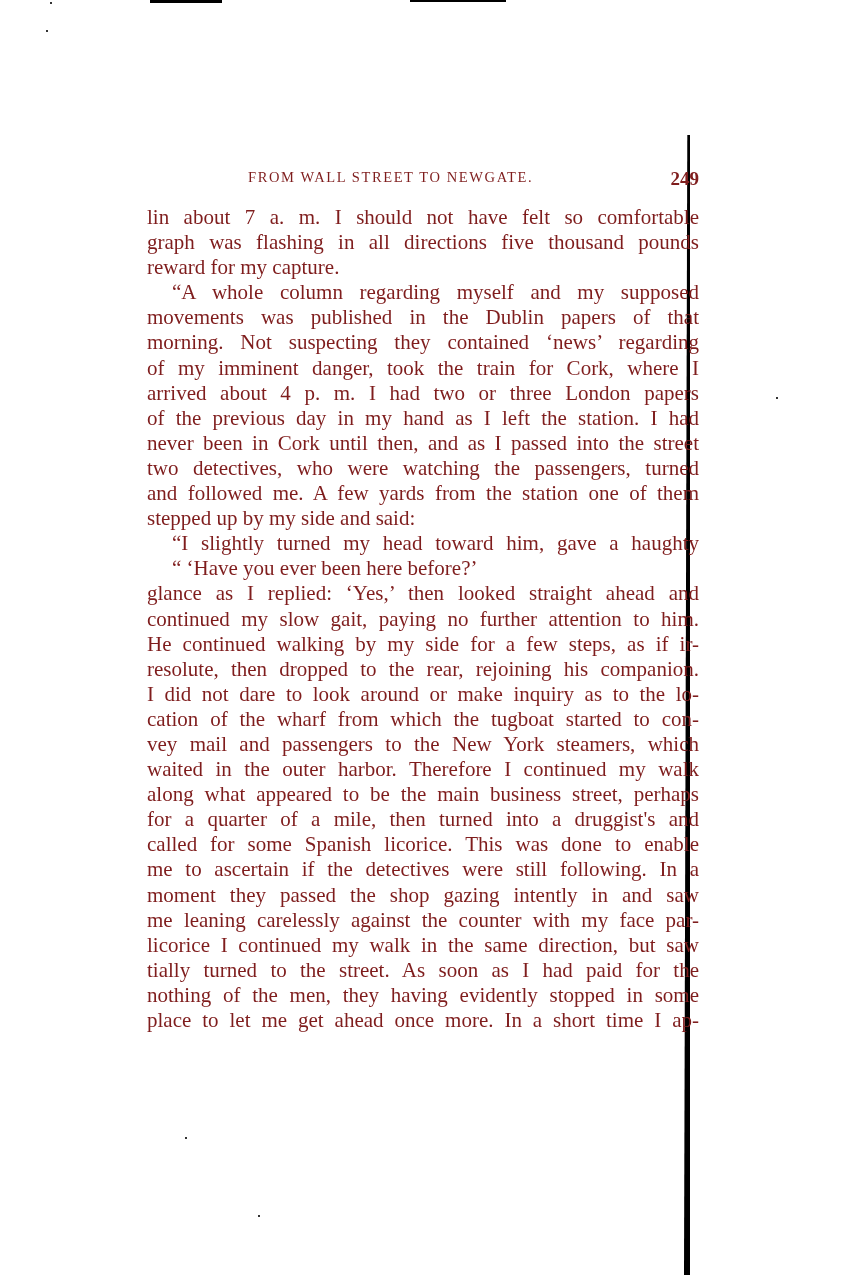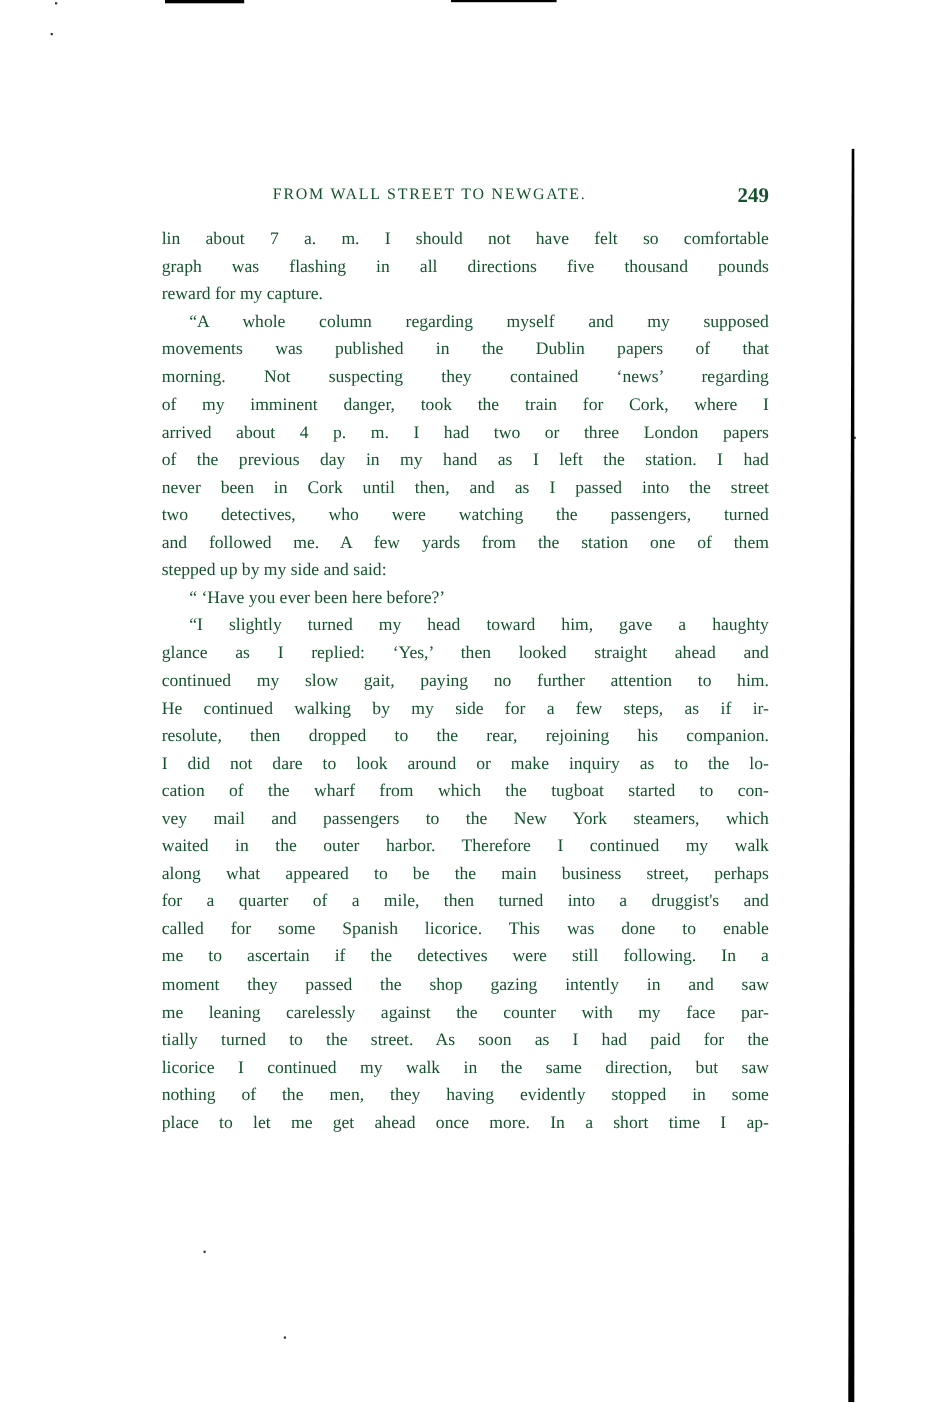--- a/index.html
+++ b/index.html
@@ -1,42 +1,42 @@
 <!DOCTYPE html>
 <html><head>
 <meta charset="utf-8">
 <style>
   html, body { margin: 0; padding: 0; background: #ffffff; }
   body { width: 858px; height: 1275px; position: relative; overflow: hidden; }
   .page {
-    position: absolute; left: 0; top: 0; width: 777px; height: 1275px;
+    position: absolute; left: 0; top: 0; width: 690px; height: 1275px;
     background: #ffffff;
     font-family: "Liberation Serif", "DejaVu Serif", serif;
-    color: #14532d;
+    color: #7f1d1d;
   }
   
   .scan-bar { position: absolute; top: 0; height: 3px; background: #000; }
   .bar1 { left: 150px; width: 72px; }
   .bar2 { left: 410px; width: 96px; height: 2px; }
   .speck { position: absolute; width: 2px; height: 2px; background: #333; }
   
   .edge {
     position: absolute; top: 135px; width: 6px; height: 1140px;
     right: 0; background: #000;
     clip-path: polygon(55% 0, 100% 0, 100% 100%, 0% 100%, 0% 100%);
   }
   .header {
     position: absolute; top: 169px; left: 248px; width: 451px;
     font-size: 14.5px; letter-spacing: 1.6px;
   }
   .header .running-title { position: absolute; left: 0; top: 0; }
   .header .page-number { position: absolute; right: 0; top: -1px; font-weight: bold; font-size: 19px; letter-spacing: 0; }
   .body-text {
     position: absolute; top: 205px; left: 147px; width: 552px;
-    font-size: 16px; line-height: 25.1px;
+    font-size: 21px; line-height: 25.1px;
   }
   .line { display: block; white-space: nowrap; text-align: justify; text-align-last: justify; height: 25.1px; }
   .line.last { text-align-last: left; }
   .indent { padding-left: 25px; }
 </style>
 </head>
 <body>
 
 <div class="page">
   <div class="scan-bar bar1"></div>
@@ -60,34 +60,34 @@
       <span class="line indent">“A whole column regarding myself and my supposed</span>
       <span class="line">movements was published in the Dublin papers of that</span>
       <span class="line">morning.  Not suspecting they contained ‘news’ regarding</span>
       <span class="line">of my imminent danger, took the train for Cork, where I</span>
       <span class="line">arrived about 4 p. m.  I had two or three London papers</span>
       <span class="line">of the previous day in my hand as I left the station.  I had</span>
       <span class="line">never been in Cork until then, and as I passed into the street</span>
       <span class="line">two detectives, who were watching the passengers, turned</span>
       <span class="line">and followed me.  A few yards from the station one of them</span>
       <span class="line last">stepped up by my side and said:</span>
+      <span class="line indent">“I slightly turned my head toward him, gave a haughty</span>
       <span class="line indent last">“ ‘Have you ever been here before?’</span>
-      <span class="line indent">“I slightly turned my head toward him, gave a haughty</span>
       <span class="line">glance as I replied: ‘Yes,’ then looked straight ahead and</span>
       <span class="line">continued my slow gait, paying no further attention to him.</span>
       <span class="line">He continued walking by my side for a few steps, as if ir-</span>
       <span class="line">resolute, then dropped to the rear, rejoining his companion.</span>
       <span class="line">I did not dare to look around or make inquiry as to the lo-</span>
       <span class="line">cation of the wharf from which the tugboat started to con-</span>
       <span class="line">vey mail and passengers to the New York steamers, which</span>
       <span class="line">waited in the outer harbor.  Therefore I continued my walk</span>
       <span class="line">along what appeared to be the main business street, perhaps</span>
       <span class="line">for a quarter of a mile, then turned into a druggist's and</span>
       <span class="line">called for some Spanish licorice.  This was done to enable</span>
       <span class="line">me to ascertain if the detectives were still following.  In a</span>
       <span class="line">moment they passed the shop gazing intently in and saw</span>
       <span class="line">me leaning carelessly against the counter with my face par-</span>
+      <span class="line">licorice I continued my walk in the same direction, but saw</span>
       <span class="line">tially turned to the street.  As soon as I had paid for the</span>
-      <span class="line">licorice I continued my walk in the same direction, but saw</span>
       <span class="line">nothing of the men, they having evidently stopped in some</span>
       <span class="line">place to let me get ahead once more.  In a short time I ap-</span>
     </div>
 </div>
 
 </body></html>

